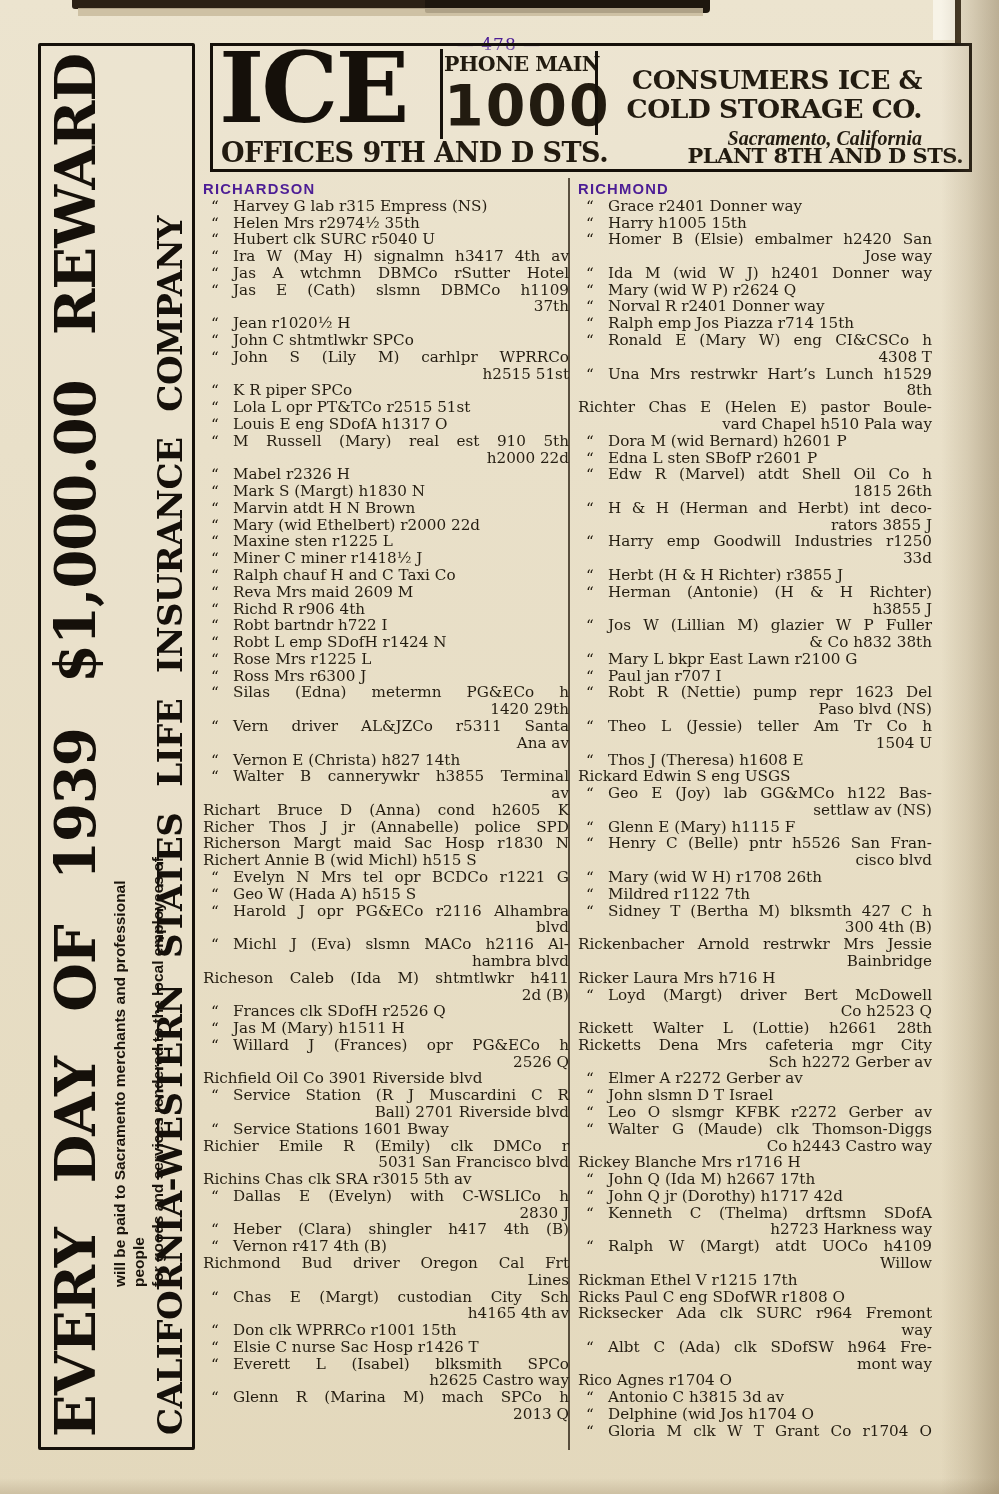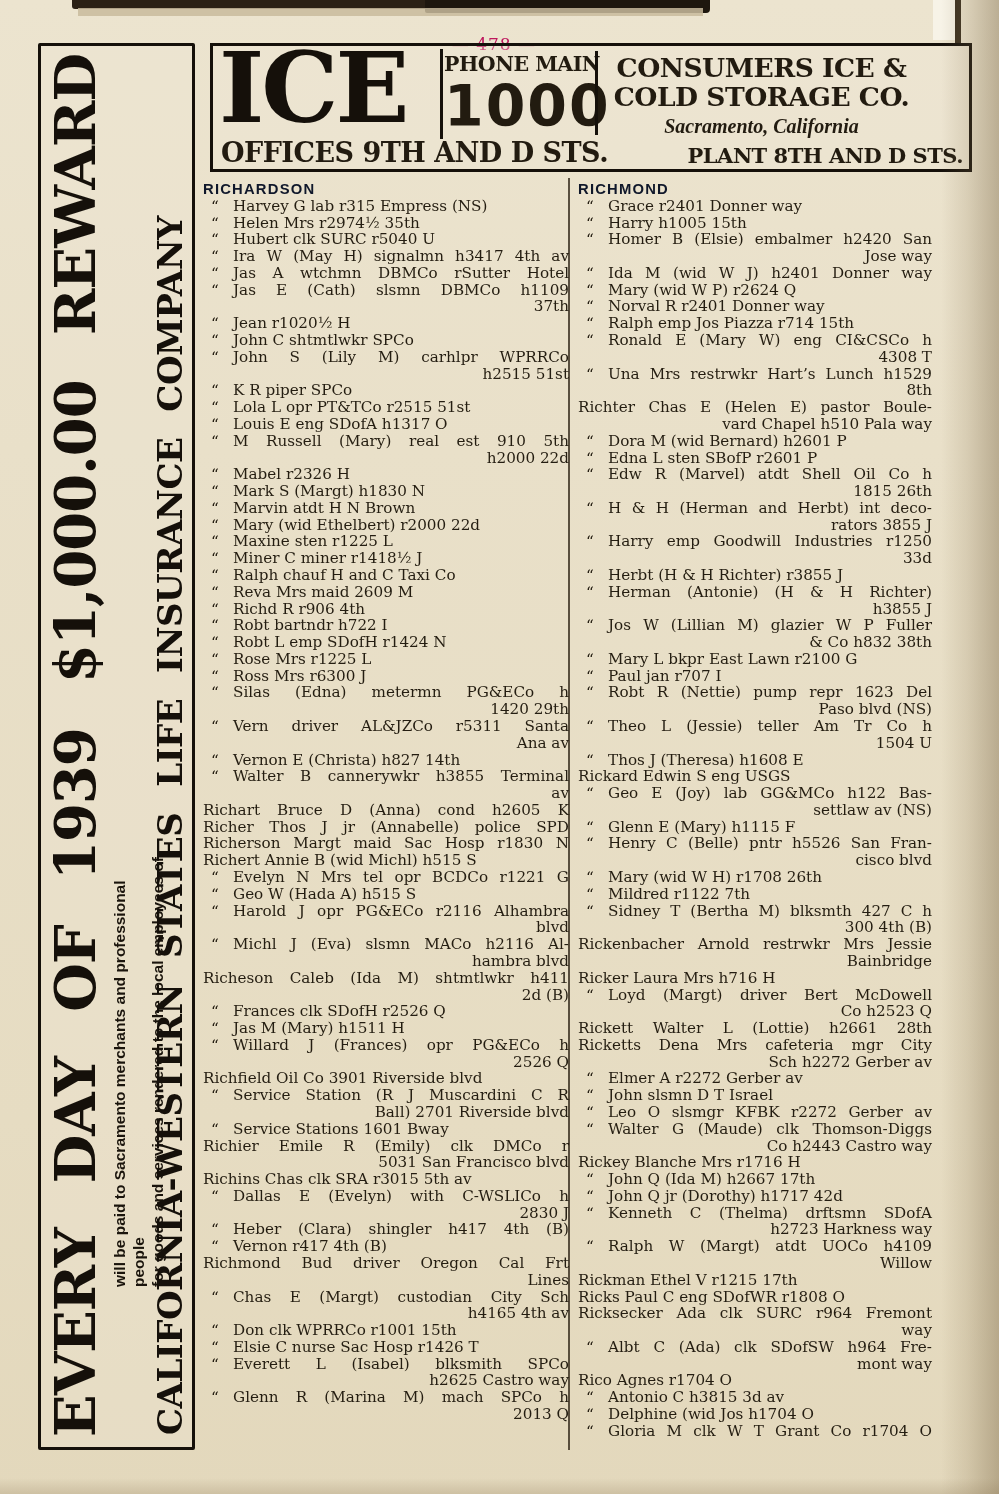--- a/index.html
+++ b/index.html
@@ -13,22 +13,22 @@
   .strip1{position:absolute;left:72px;top:0;width:360px;height:9px;background:#2b2115;border-radius:0 0 3px 3px;}
   .strip2{position:absolute;left:425px;top:0;width:285px;height:13px;background:#1e170e;border-radius:0 0 4px 2px;}
   .strip3{position:absolute;left:78px;top:8px;width:625px;height:8px;background:#c9bb9c;opacity:.85;}
   .sliver-white{position:absolute;left:933px;top:0;width:24px;height:40px;background:#f7f3e7;}
   .sliver-dark{position:absolute;left:955px;top:0;width:6px;height:44px;background:#3a2f1f;}
   .right-shade{position:absolute;right:0;top:0;width:58px;height:100%;
     background:linear-gradient(90deg,rgba(146,126,90,0) 0%,rgba(136,116,80,.18) 45%,rgba(120,100,66,.42) 100%);pointer-events:none;}
   .bottom-shade{position:absolute;left:0;bottom:0;width:100%;height:16px;
     background:linear-gradient(180deg,rgba(130,110,75,0),rgba(130,110,75,.22));pointer-events:none;}
 
-  .pagenum{position:absolute;left:406px;top:34px;width:130px;text-align:right;
-    font-size:17px;letter-spacing:1px;color:#be185d;}
+  .pagenum{position:absolute;left:434px;top:34px;width:130px;text-align:center;
+    font-size:17px;letter-spacing:1px;color:#4c1d95;}
 
   
   .side-ad{position:absolute;left:38px;top:43px;width:151px;height:1401px;
     border:3px solid #15100a;border-radius:2px;background:rgba(238,230,212,.35);}
   .side-rot{position:absolute;top:0;left:0;width:1401px;height:151px;
     transform:rotate(-90deg) translateX(-1401px);transform-origin:top left;
     display:flex;flex-direction:column;}
   .reward{height:68px;line-height:64px;padding:2px 8px 0 10px;
     font-family:"DejaVu Serif",serif;font-weight:700;font-size:56px;
     white-space:nowrap;text-align:justify;text-align-last:justify;color:#15100a;letter-spacing:-1px;}
@@ -42,38 +42,38 @@
   .banner{position:absolute;left:210px;top:43px;width:711px;height:123px;
     border:3px solid #15100a;background:rgba(240,232,214,.3);padding-left:45px;}
   .ice{position:absolute;left:6px;top:-8px;width:220px;
     font-family:"DejaVu Serif",serif;font-weight:700;font-size:97px;line-height:100px;
     letter-spacing:-3px;color:#15100a;}
   .vr1{position:absolute;left:227px;top:3px;width:3px;height:90px;background:#15100a;}
   .vr2{position:absolute;left:382px;top:5px;width:3px;height:84px;background:#15100a;}
   .phone-cell{position:absolute;left:231px;top:0;width:150px;text-align:left;}
   .plabel{font-family:"DejaVu Serif",serif;font-weight:700;font-size:20.5px;margin-top:6px;letter-spacing:-.5px;white-space:nowrap;}
   .pnum{font-family:"DejaVu Sans",sans-serif;font-weight:800;font-size:57px;line-height:57px;margin-top:2px;letter-spacing:2px;}
-  .adco{position:absolute;left:388px;top:4px;width:321px;text-align:center;}
+  .adco{position:absolute;left:388px;top:16px;width:321px;text-align:right;}
   .co-line{font-family:"DejaVu Serif",serif;font-weight:700;font-size:26.5px;line-height:29px;letter-spacing:-.5px;white-space:nowrap;}
   .adco .co-line:first-child{margin-top:3px;}
   .loc{font-family:"Liberation Serif",serif;font-weight:700;font-style:italic;font-size:20px;margin-top:4px;}
   .offices{position:absolute;left:8px;bottom:1px;font-family:"DejaVu Serif",serif;font-weight:700;font-size:27px;letter-spacing:-.5px;}
   .plant{position:absolute;right:6px;bottom:1px;font-family:"DejaVu Serif",serif;font-weight:700;font-size:21px;letter-spacing:-.5px;}
 
   
   .coldiv{position:absolute;left:568px;top:178px;width:1.5px;height:1272px;background:rgba(52,42,28,.8);}
   .col{position:absolute;top:181px;font-size:15.2px;color:#241d11;}
   .colL{left:203px;width:366px;}
   .colR{left:578px;width:354px;}
   .dline{position:relative;min-height:16.78px;line-height:16.78px;white-space:normal;}
   .dline.j{text-align:justify;text-align-last:justify;}
   .dline.i1{padding-left:30px;}
   .dline.i2{padding-left:38px;text-align:right;}
   .dline.hd{font-family:"Liberation Sans",sans-serif;font-weight:700;font-size:14.8px;
-    letter-spacing:1.2px;color:#0f172a;}
+    letter-spacing:1.2px;color:#4c1d95;}
   .ditto{position:absolute;left:8px;top:0;}
 </style>
 </head>
 <body>
 
 <div class="strip1"></div>
 <div class="strip2"></div>
 <div class="strip3"></div>
 <div class="sliver-white"></div>
 <div class="sliver-dark"></div>

